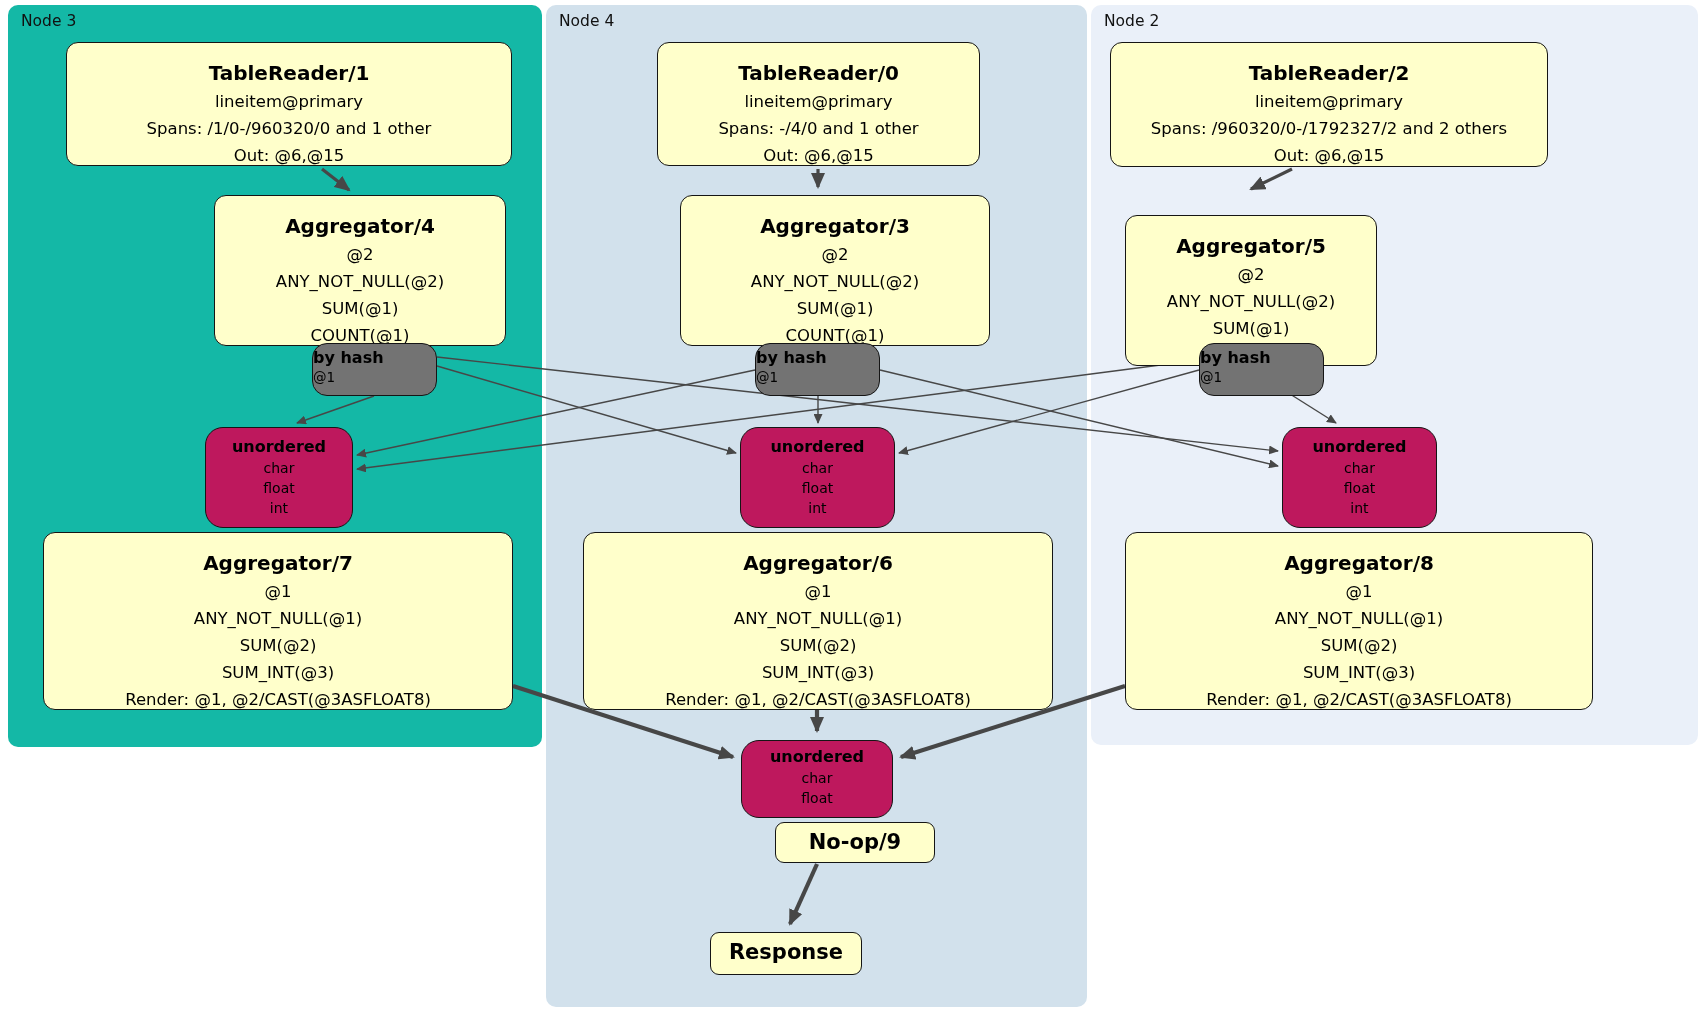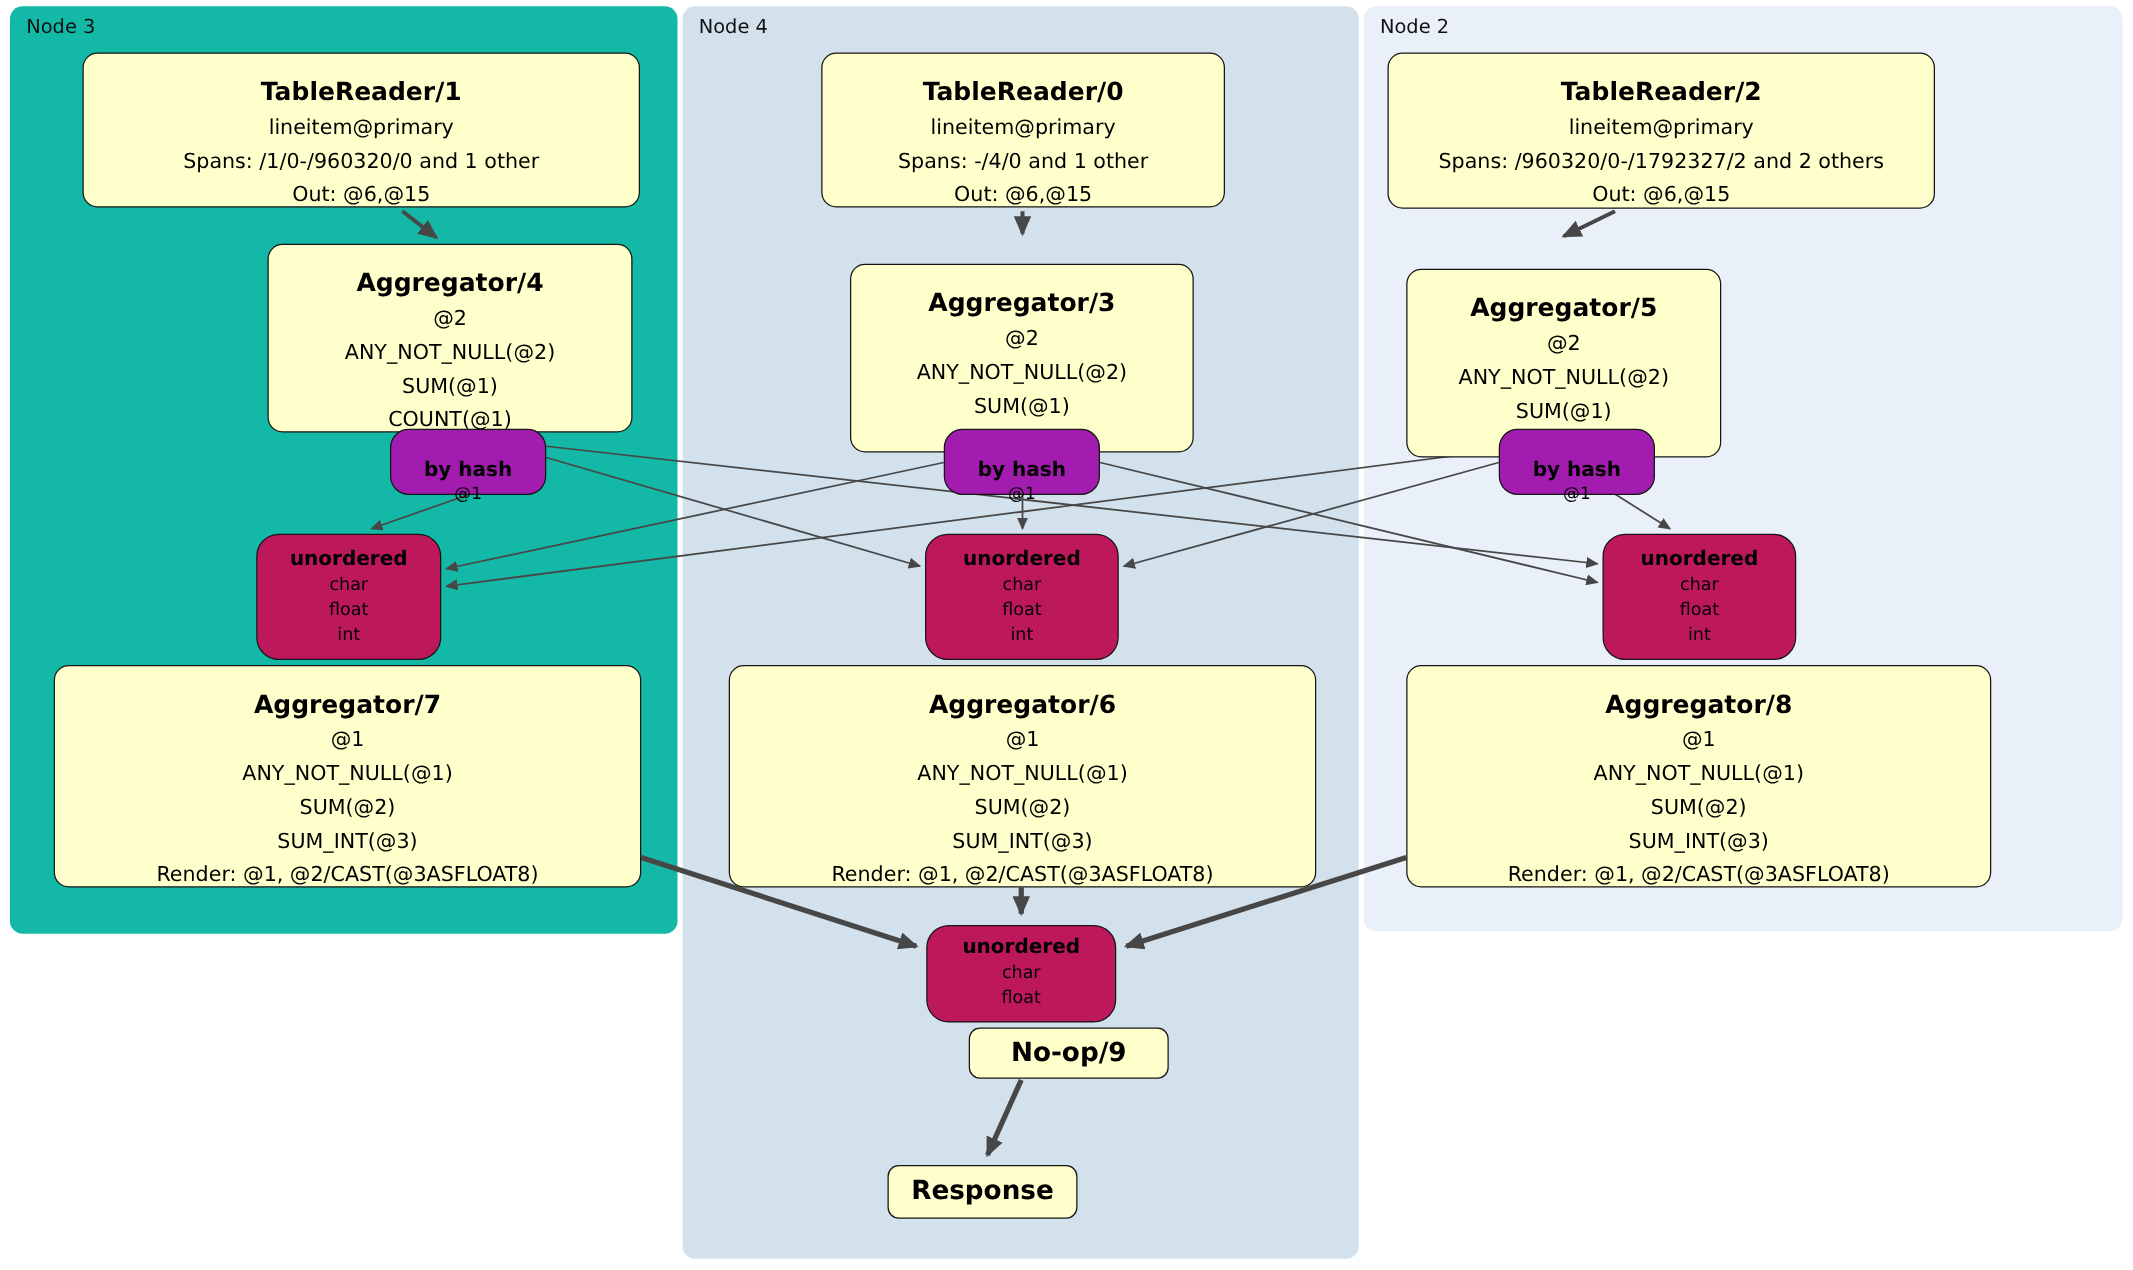--- a/index.html
+++ b/index.html
@@ -5,22 +5,22 @@
   html,body{margin:0;padding:0;background:#ffffff;}
   #stage{position:relative;width:1706px;height:1016px;background:#ffffff;overflow:hidden;
          font-family:"DejaVu Sans","Liberation Sans",sans-serif;color:#000;}
   .panel{position:absolute;border-radius:10px;z-index:0;}
   .panel-label{position:absolute;top:7px;left:13px;font-size:15.5px;color:#111;white-space:nowrap;}
   #edges{position:absolute;left:0;top:0;z-index:1;}
   .box{position:absolute;background:#ffffcb;border:1.6px solid #151515;border-radius:12px;
        text-align:center;z-index:2;box-sizing:border-box;padding-top:15px;}
   .box .title{font-weight:bold;font-size:20px;line-height:30px;white-space:nowrap;}
   .box .line{font-size:16.5px;line-height:27px;white-space:nowrap;}
-  .router{position:absolute;background:#a21caf;border:1.6px solid #151515;border-radius:15px;
-          text-align:center;z-index:3;box-sizing:border-box;padding-top:21px;}
+  .router{position:absolute;background:#737373;border:1.6px solid #151515;border-radius:15px;
+          z-index:3;box-sizing:border-box;padding-top:3px;}
   .router .title{font-weight:bold;font-size:16px;line-height:22px;}
   .router .line{font-size:13.5px;line-height:17px;}
   .sync{position:absolute;background:#be185d;border:1.6px solid #151515;border-radius:18px;
         text-align:center;z-index:3;box-sizing:border-box;padding-top:7px;}
   .sync .title{font-weight:bold;font-size:16px;line-height:23px;}
   .sync .line{font-size:14px;line-height:20px;}
   .pill{padding-top:0;}
   .pill .title{font-size:21px;line-height:38px;}
   .rounded8{border-radius:9px;}
 </style>
@@ -103,21 +103,21 @@
     <div class="line">SUM_INT(@3)</div>
     <div class="line">Render: @1, @2/CAST(@3ASFLOAT8)</div>
   </div>
 
   <div class="box" style="left:657px;top:42px;width:323px;height:124px;">
     <div class="title">TableReader/0</div>
     <div class="line">lineitem@primary</div>
     <div class="line">Spans: -/4/0 and 1 other</div>
     <div class="line">Out: @6,@15</div>
   </div>
-  <div class="box" style="left:680px;top:211px;width:275px;height:151px;">
+  <div class="box" style="left:680px;top:195px;width:310px;height:151px;">
     <div class="title">Aggregator/3</div>
     <div class="line">@2</div>
     <div class="line">ANY_NOT_NULL(@2)</div>
     <div class="line">SUM(@1)</div>
     <div class="line">COUNT(@1)</div>
   </div>
   <div class="router" style="left:755px;top:343px;width:125px;height:53px;">
     <div class="title">by hash</div>
     <div class="line">@1</div>
   </div>

